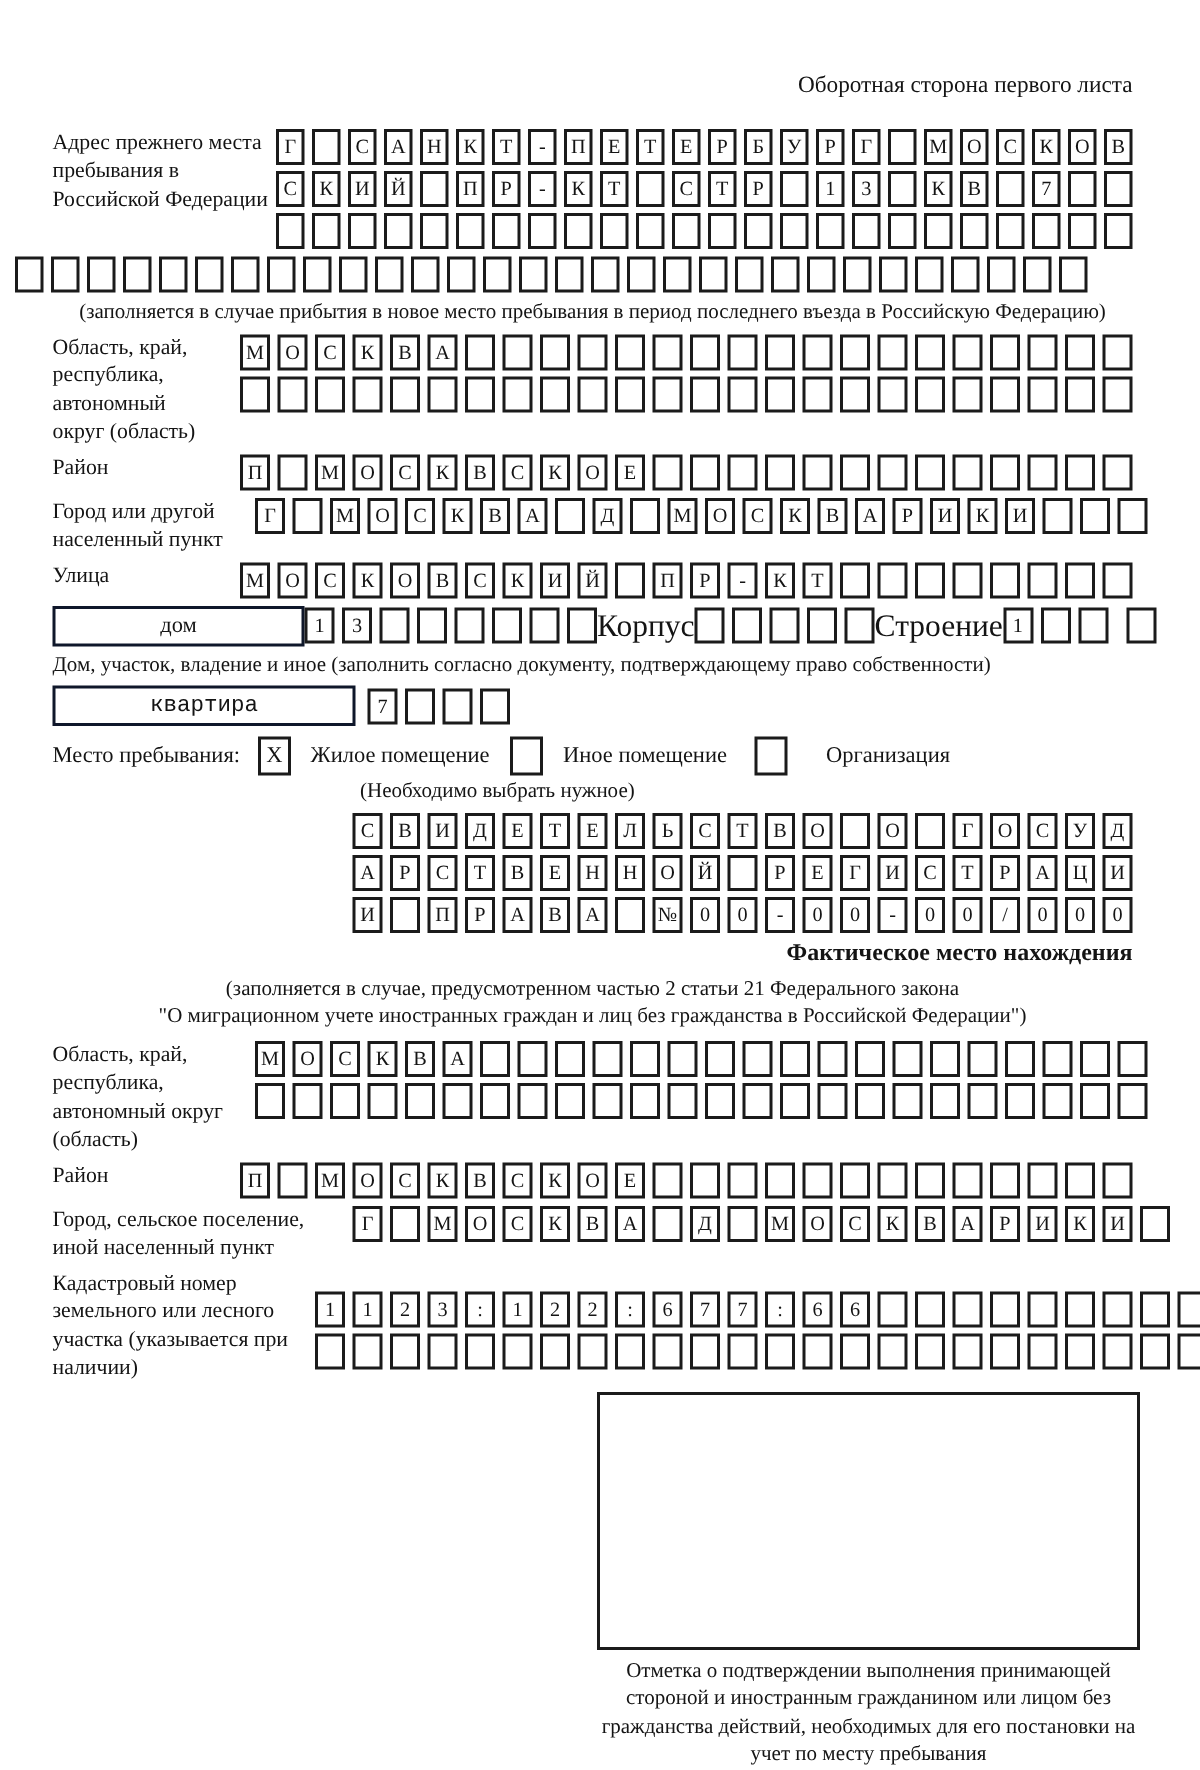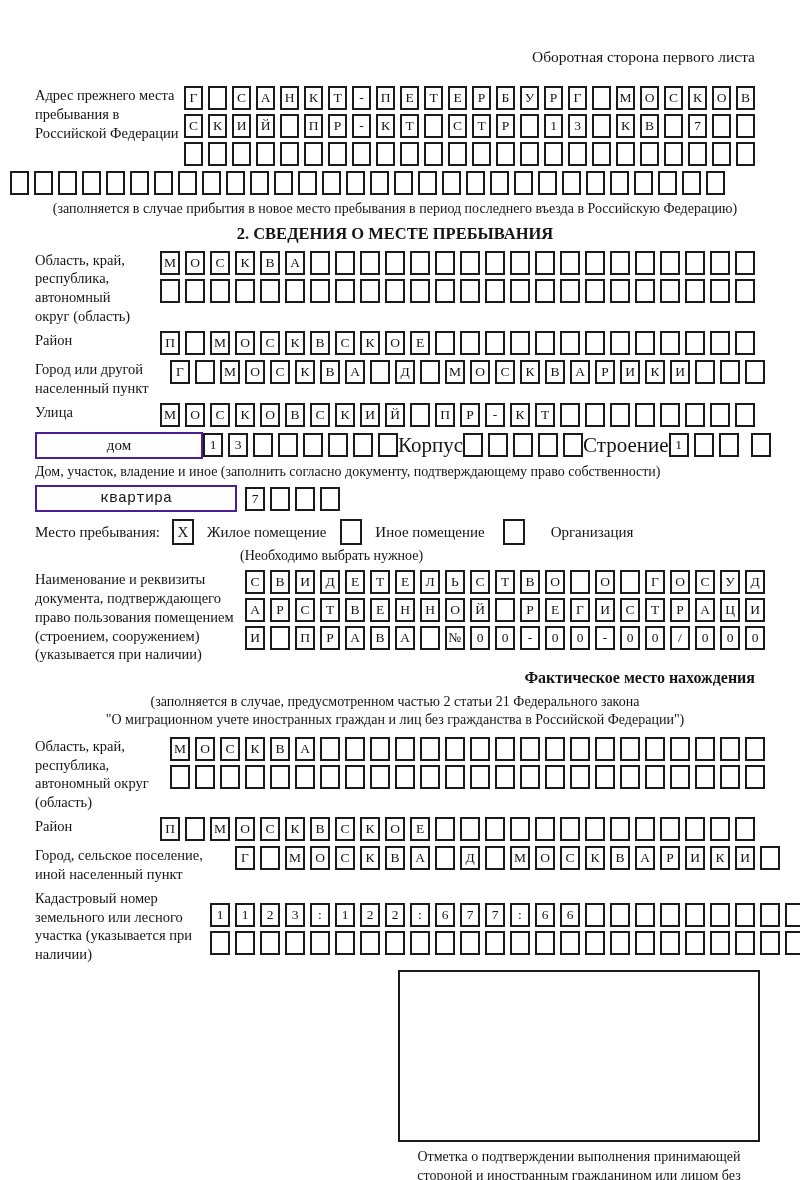--- a/index.html
+++ b/index.html
@@ -34,21 +34,21 @@
 
   .caption { font-size:14px; line-height:1.25; margin:2px 0 5px 0; }
   .center { text-align:center; }
 
   .h2 { font-size:16.5px; font-weight:bold; text-align:center; margin:6px 0 7px 0; }
   .h3 { font-size:16px; font-weight:bold; text-align:right; margin:5px 0 6px 0; }
 
   
   .dom-row { display:flex; align-items:center; justify-content:space-between; margin-bottom:4px; }
   .widebox {
-    border:2px solid #4c1d95; height:27px; flex:none;
+    border:2px solid #0f172a; height:27px; flex:none;
     font-size:15px; line-height:23px; text-align:center;
   }
   .dom-box { width:168px; }
   .kv-box { width:202px;font-family:Liberation Mono, monospace; }
   .inline-label { font-size:21px; flex:none; }
   .stroenie .cell:last-child { margin-left:7px; }
   .kv-row { display:flex; align-items:center; margin-bottom:4px; }
   .kv-row .cells { margin-left:8px; }
 
   
@@ -184,21 +184,20 @@
       <div class="cell"></div>
       <div class="cell"></div>
       <div class="cell"></div>
       <div class="cell"></div>
       <div class="cell"></div>
       <div class="cell"></div>
       <div class="cell"></div>
     </div>
   <div class="caption center">(заполняется в случае прибытия в новое место пребывания в период последнего въезда в Российскую Федерацию)</div>
 
-  <div class="h2">2. СВЕДЕНИЯ О МЕСТЕ ПРЕБЫВАНИЯ</div>
 
   <div class="frow">
     <div class="flabel w110">Область, край, республика, автономный округ (область)</div>
     <div class="cellcol">
       <div class="cells">
           <div class="cell">М</div>
           <div class="cell">О</div>
           <div class="cell">С</div>
           <div class="cell">К</div>
           <div class="cell">В</div>
@@ -392,21 +391,20 @@
     <div class="cb">X</div>
     <div class="lbl" style="margin-left:13px">Жилое помещение</div>
     <div class="cb" style="margin-left:14px"></div>
     <div class="lbl" style="margin-left:13px">Иное помещение</div>
     <div class="cb" style="margin-left:18px"></div>
     <div class="lbl" style="margin-left:26px">Организация</div>
   </div>
   <div class="note-small">(Необходимо выбрать нужное)</div>
 
   <div class="frow">
-    <div class="flabel w210">Наименование и реквизиты документа, подтверждающего право пользования помещением (строением, сооружением) (указывается при наличии)</div>
     <div class="cellcol">
       <div class="cells">
           <div class="cell">С</div>
           <div class="cell">В</div>
           <div class="cell">И</div>
           <div class="cell">Д</div>
           <div class="cell">Е</div>
           <div class="cell">Т</div>
           <div class="cell">Е</div>
           <div class="cell">Л</div>

